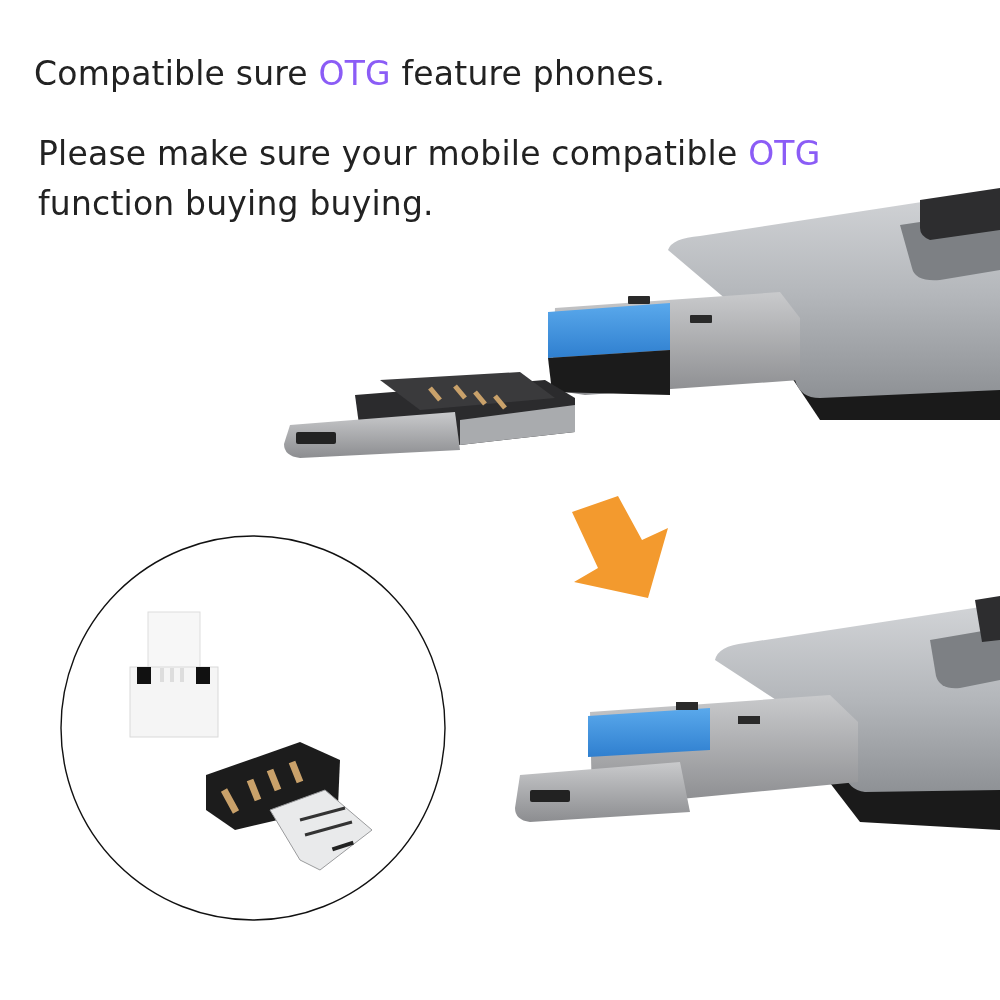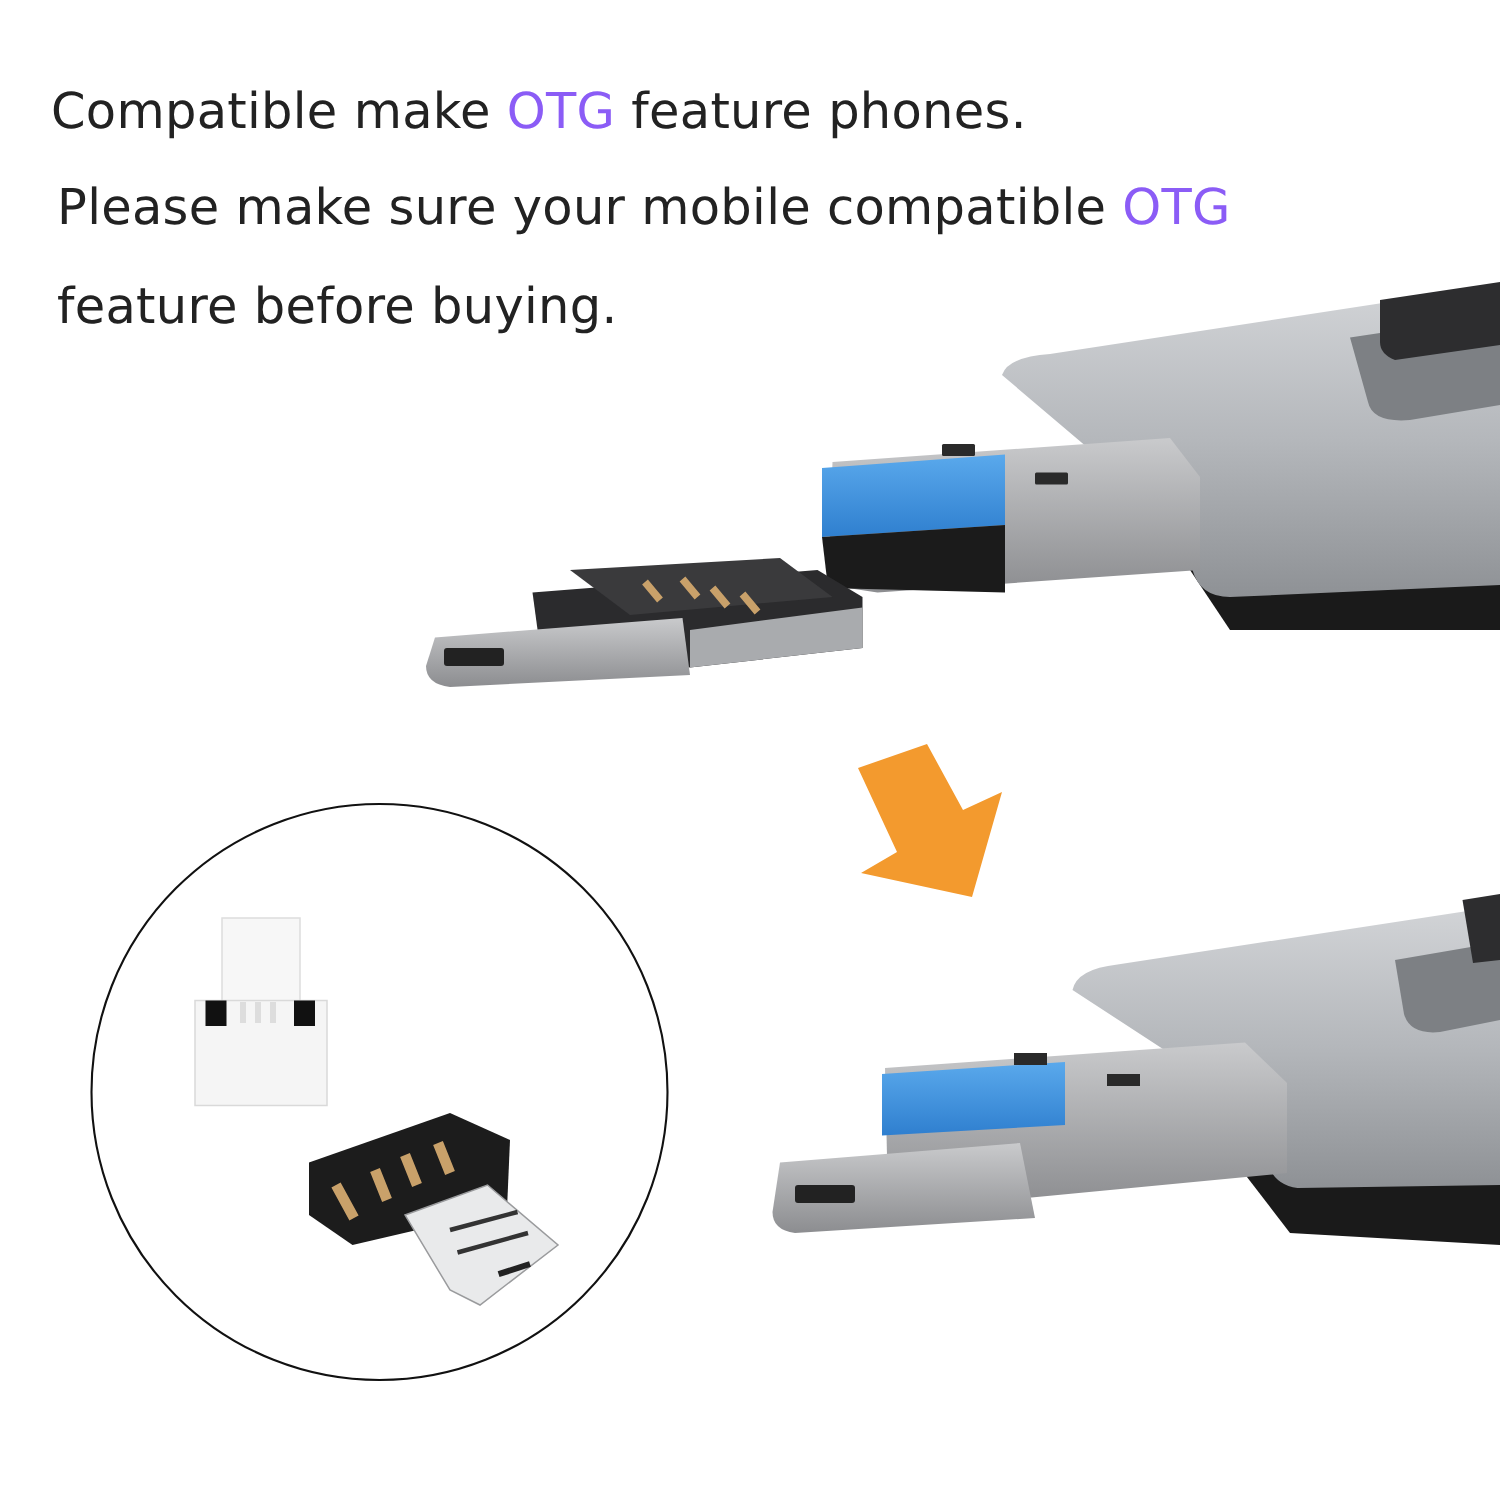--- a/index.html
+++ b/index.html
@@ -1,29 +1,29 @@
 <!DOCTYPE html>
 <html><head>
 <meta charset="utf-8">
 <style>
   html, body { margin: 0; padding: 0; }
   body { width: 1000px; height: 1000px; background: #ffffff; position: relative; overflow: hidden; font-family: "DejaVu Sans", sans-serif; }
   .caption { position: absolute; left: 34px; color: #222222; font-size: 33px; letter-spacing: 0.2px; white-space: nowrap; font-family: "DejaVu Sans", sans-serif; }
   .caption .hl { color: #8b5cf6; }
   #line1 { top: 54px; }
-  #line2 { top: 118px; left: 38px; text-align: center; }
+  #line2 { top: 134px; left: 38px; text-align: center; }
   #line3 { top: 184px; left: 38px; }
   svg.scene { position: absolute; left: 0; top: 0; }
 </style>
 </head>
 <body>
 
-<div class="caption" id="line1"><span>Compatible make </span><span class="hl">OTG</span><span> feature phones.</span></div>
+<div class="caption" id="line1"><span>Compatible sure </span><span class="hl">OTG</span><span> feature phones.</span></div>
 <div class="caption" id="line2"><span>Please make sure your mobile compatible </span><span class="hl">OTG</span><span></span></div>
-<div class="caption" id="line3"><span>feature before buying.</span></div>
+<div class="caption" id="line3"><span>function buying buying.</span></div>
 
 <svg class="scene" width="1000" height="1000" viewBox="0 0 1000 1000">
   <defs>
     <linearGradient id="silver" x1="0" y1="0" x2="0" y2="1">
       <stop offset="0" stop-color="#d2d4d7"></stop>
       <stop offset="0.5" stop-color="#b4b7bb"></stop>
       <stop offset="1" stop-color="#8e9195"></stop>
     </linearGradient>
     <linearGradient id="metal" x1="0" y1="0" x2="0" y2="1">
       <stop offset="0" stop-color="#c9cacc"></stop>

